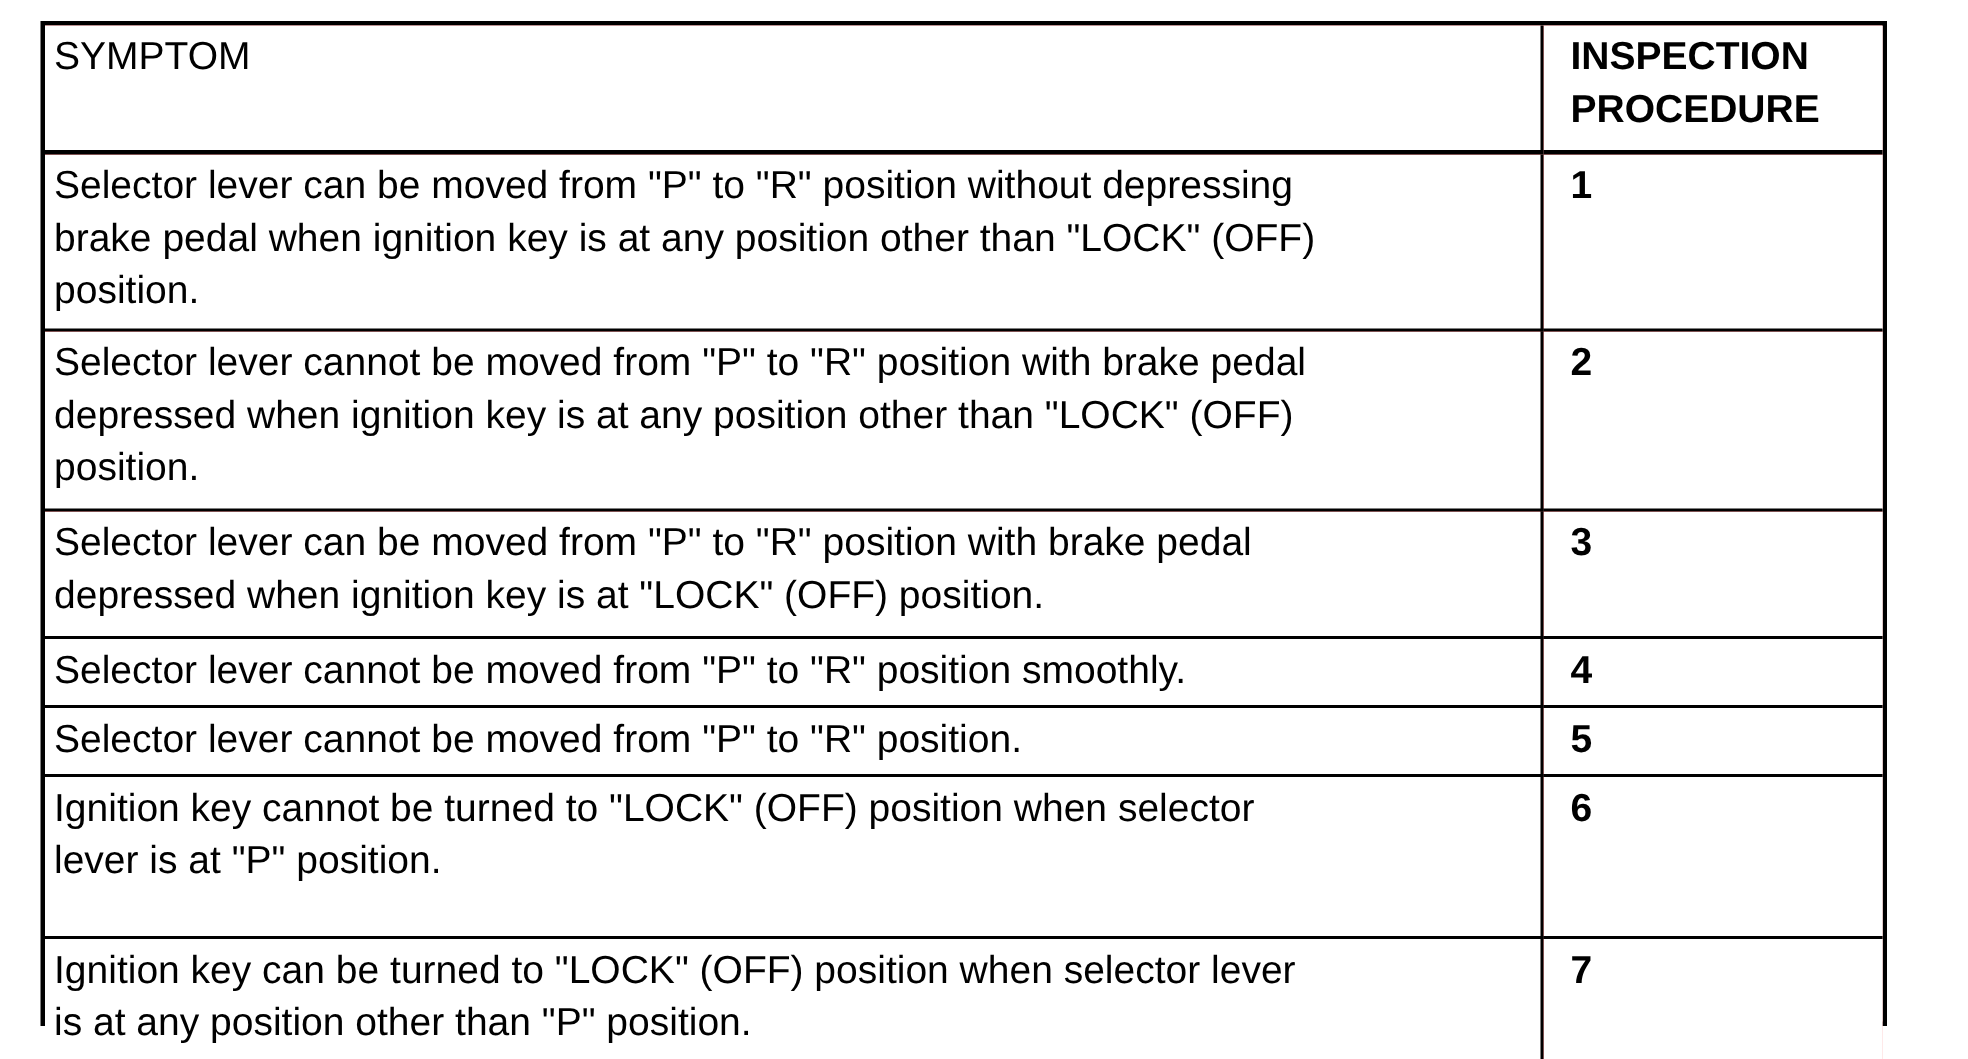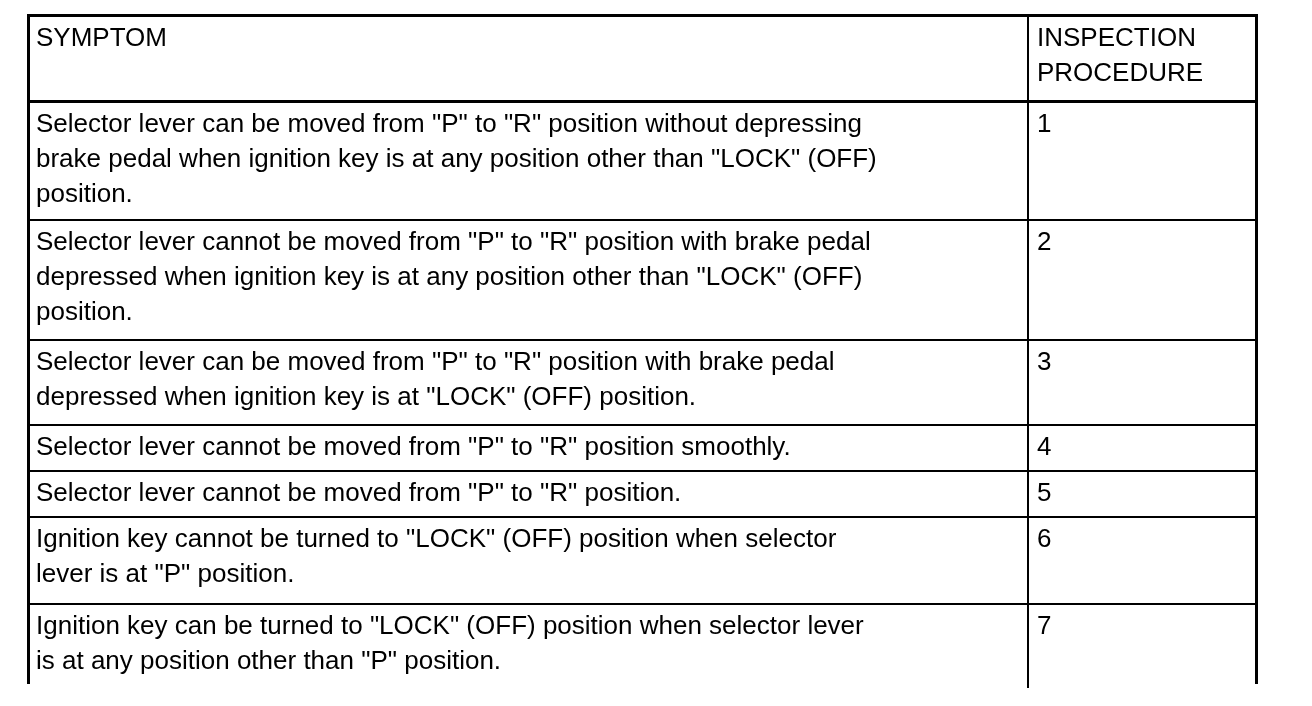--- a/index.html
+++ b/index.html
@@ -50,21 +50,22 @@
     vertical-align: top;
     font-size: 26px;
     line-height: 35px;
     font-weight: 400;
     color: #000000;
     background: #ffffff;
     overflow: hidden;
   }
   table.symptom-table td.proc-cell {
     border-right: 0;
-    padding-left: 8px;
+    padding-left: 18px;
+    font-weight: bold;
   }
   table.symptom-table tr:last-child td {
     border-bottom: 0;
     margin-left: 16px;
   }
   table.symptom-table tr.header-row td {
     border-bottom: 3px solid #000000;
   }
   .cell-text {
     display: block;
@@ -73,21 +74,21 @@
   .header-cell .cell-text {
     white-space: pre-line;
   }
   
   tr.header-row { height: 84px; }
   tr.r1 { height: 119px; }
   tr.r2 { height: 120px; }
   tr.r3 { height: 85px; }
   tr.r4 { height: 45px; }
   tr.r5 { height: 43px; }
-  tr.r6 { height: 87px; }
+  tr.r6 { height: 108px; }
   tr.r7 { height: 84px; }
 </style>
 </head>
 <body>
 
 <div class="page">
   <div class="table-wrap">
     <table class="symptom-table">
       <colgroup>
         <col class="col-symptom">

